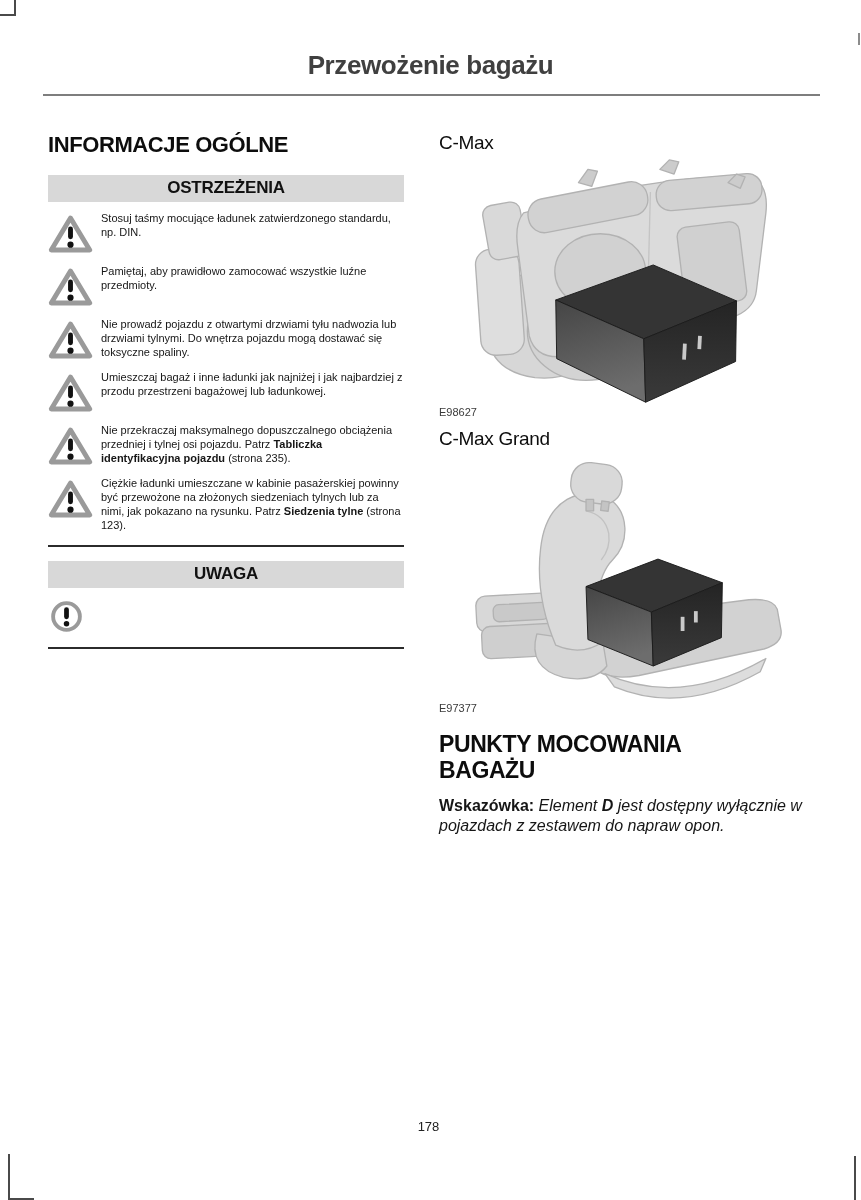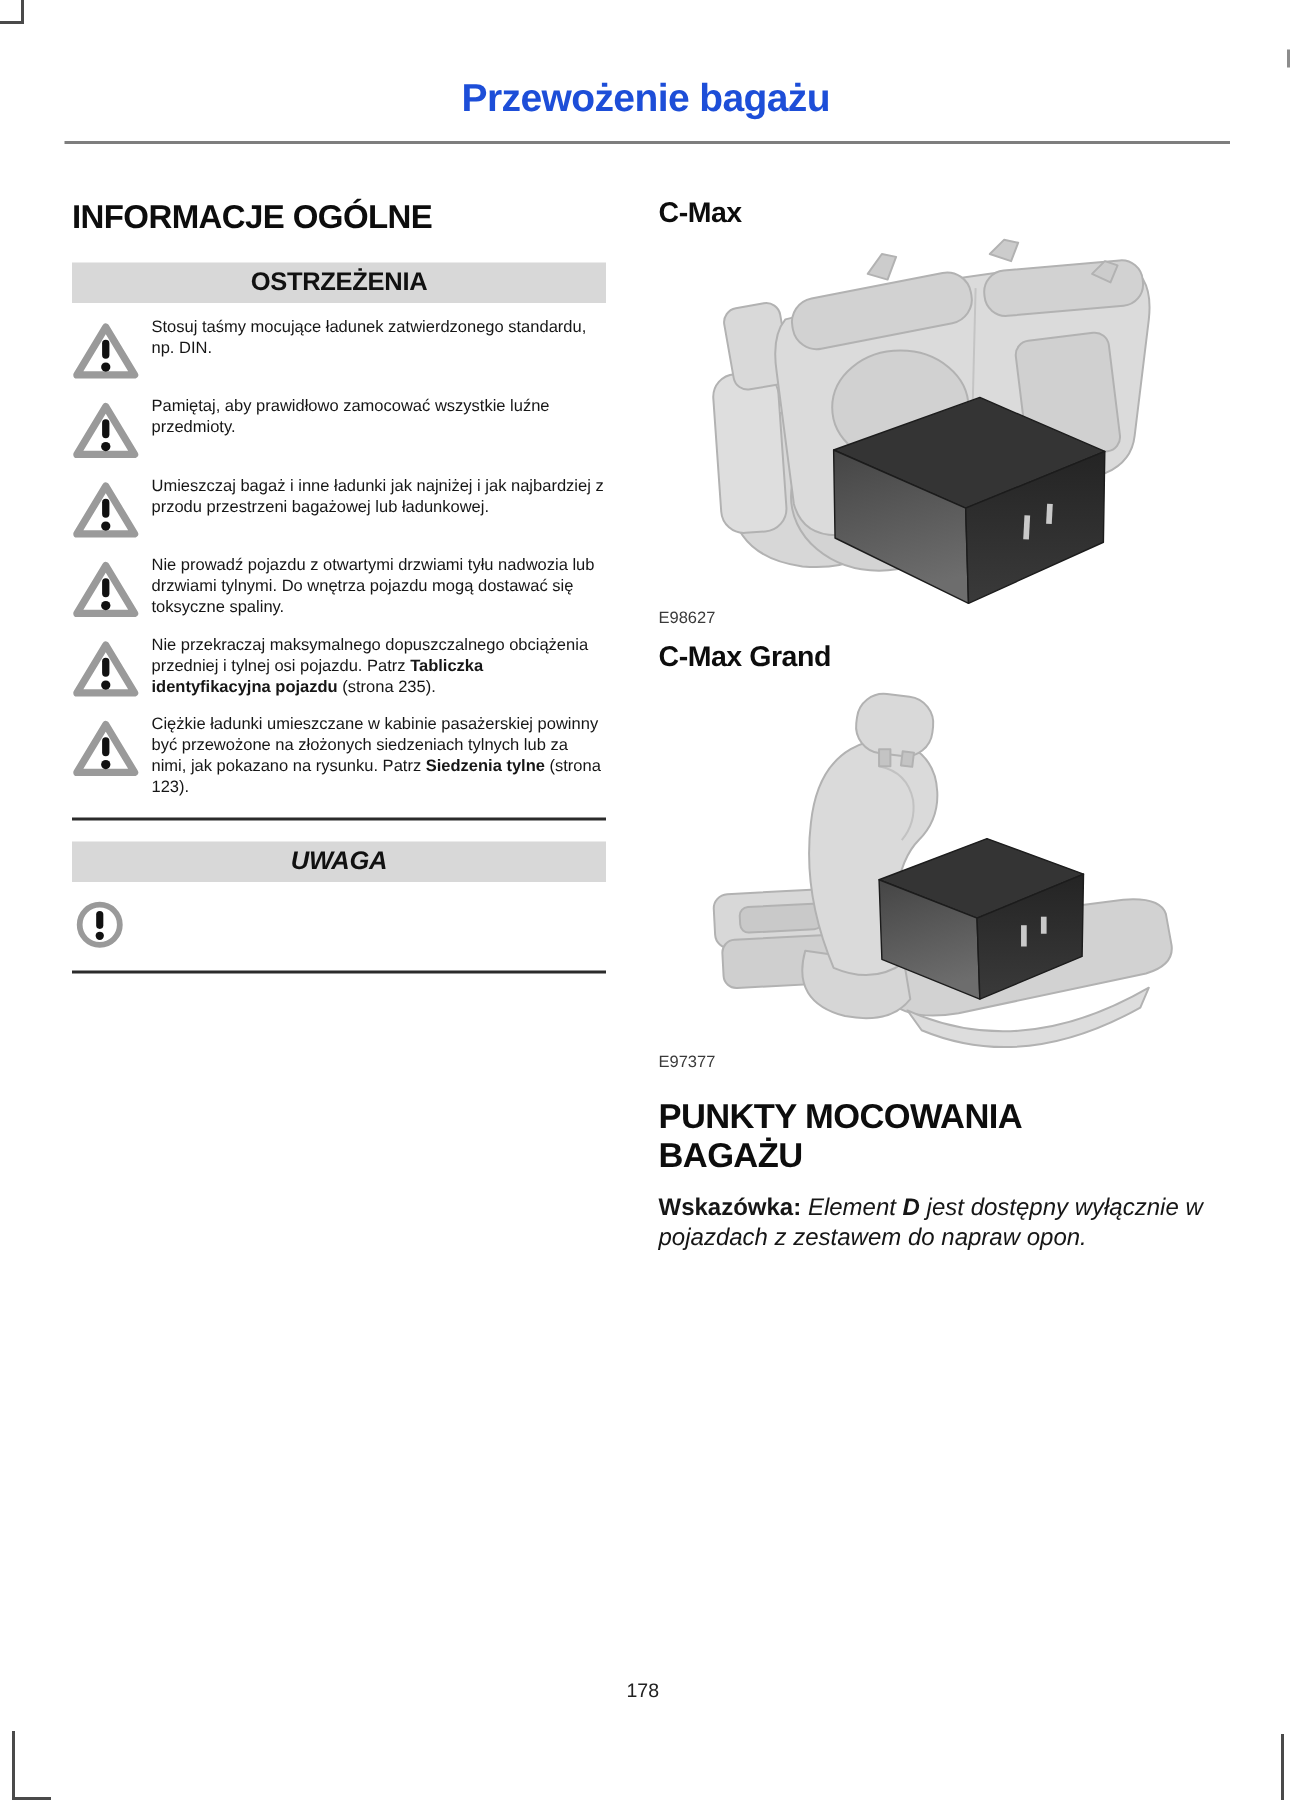--- a/index.html
+++ b/index.html
@@ -4,21 +4,21 @@
 <style>
   * { margin:0; padding:0; box-sizing:border-box; }
   html,body { background:#ffffff; }
   body {
     width:861px; height:1200px; position:relative; overflow:hidden;
     font-family:"Liberation Sans", sans-serif; color:#1a1a1a;
   }
   
   .page-title {
     padding-top:50px; text-align:center;
-    font-size:26px; font-weight:700; letter-spacing:-0.4px; color:#1d4ed8;
+    font-size:26px; font-weight:700; letter-spacing:-0.4px; color:#404040;
   }
   .header-rule { border:none; border-top:2px solid #7e7e7e; margin:13px 41px 0 43px; }
 
   
   .content {
     display:grid; grid-template-columns:356px 1fr; column-gap:30px;
     padding:36px 38px 0 48px; align-items:start;gap:35px;
   }
 
   
@@ -34,24 +34,24 @@
   .warn-item {
     clear:both; font-size:11px; line-height:1.27; color:#161616;
     padding-top:10px;
   }
   .warn-item::after { content:""; display:block; clear:both; }
   .warn-icon { float:left; width:45px; height:40px; margin:2px 8px 1px 0; }
   .warn-icon svg { width:45px; height:40px; display:block; }
   .note-icon { float:left; width:33px; height:33px; margin:2px 10px 2px 2px; }
   .note-icon svg { width:33px; height:33px; display:block; }
   .rule-end { border:none; border-top:2px solid #2b2b2b; margin-top:12px; }
-  .uwaga-bar { margin-top:14px;font-style:italic; }
-
-  
-  .h-model { font-size:19px; font-weight:700; letter-spacing:-0.3px; color:#0d0d0d; margin:0 0 4px; }
+  .uwaga-bar { margin-top:14px; }
+
+  
+  .h-model { font-size:19px; font-weight:400; letter-spacing:-0.3px; color:#0d0d0d; margin:0 0 4px; }
   .fig { width:100%; }
   .fig svg { width:100%; height:248px; display:block; }
   .fig-label { font-size:11px; color:#3a3a3a; margin:0 0 10px; }
   .h-model.second { margin-top:2px; }
   .h-anchor {
     font-size:23px; font-weight:700; letter-spacing:-0.4px; color:#0d0d0d;
     line-height:1.12; max-width:330px; margin:18px 0 12px;
   }
   .hint { font-size:16px; line-height:1.3; color:#161616; margin:2px 0 0; }
 
@@ -112,32 +112,32 @@
     </div>
 
     <div class="warn-item">
       <span class="warn-icon">
         <svg viewBox="0 0 48 42">
             <path d="M24 4 L44.5 38 L3.5 38 Z" fill="none" stroke="#9a9a9a" stroke-width="5.2" stroke-linejoin="round"></path>
             <rect x="21.4" y="13" width="5.2" height="13.5" rx="2.6" fill="#111"></rect>
             <circle cx="24" cy="32.4" r="3.3" fill="#111"></circle>
           </svg>
       </span>
+      <span><span>Nie prowadź pojazdu z otwartymi drzwiami tyłu nadwozia lub drzwiami tylnymi. Do wnętrza pojazdu mogą dostawać się toksyczne spaliny.</span><b></b><span></span></span>
+    </div>
+
+    <div class="warn-item">
+      <span class="warn-icon">
+        <svg viewBox="0 0 48 42">
+            <path d="M24 4 L44.5 38 L3.5 38 Z" fill="none" stroke="#9a9a9a" stroke-width="5.2" stroke-linejoin="round"></path>
+            <rect x="21.4" y="13" width="5.2" height="13.5" rx="2.6" fill="#111"></rect>
+            <circle cx="24" cy="32.4" r="3.3" fill="#111"></circle>
+          </svg>
+      </span>
       <span><span>Umieszczaj bagaż i inne ładunki jak najniżej i jak najbardziej z przodu przestrzeni bagażowej lub ładunkowej.</span><b></b><span></span></span>
-    </div>
-
-    <div class="warn-item">
-      <span class="warn-icon">
-        <svg viewBox="0 0 48 42">
-            <path d="M24 4 L44.5 38 L3.5 38 Z" fill="none" stroke="#9a9a9a" stroke-width="5.2" stroke-linejoin="round"></path>
-            <rect x="21.4" y="13" width="5.2" height="13.5" rx="2.6" fill="#111"></rect>
-            <circle cx="24" cy="32.4" r="3.3" fill="#111"></circle>
-          </svg>
-      </span>
-      <span><span>Nie prowadź pojazdu z otwartymi drzwiami tyłu nadwozia lub drzwiami tylnymi. Do wnętrza pojazdu mogą dostawać się toksyczne spaliny.</span><b></b><span></span></span>
     </div>
 
     <div class="warn-item">
       <span class="warn-icon">
         <svg viewBox="0 0 48 42">
             <path d="M24 4 L44.5 38 L3.5 38 Z" fill="none" stroke="#9a9a9a" stroke-width="5.2" stroke-linejoin="round"></path>
             <rect x="21.4" y="13" width="5.2" height="13.5" rx="2.6" fill="#111"></rect>
             <circle cx="24" cy="32.4" r="3.3" fill="#111"></circle>
           </svg>
       </span>

